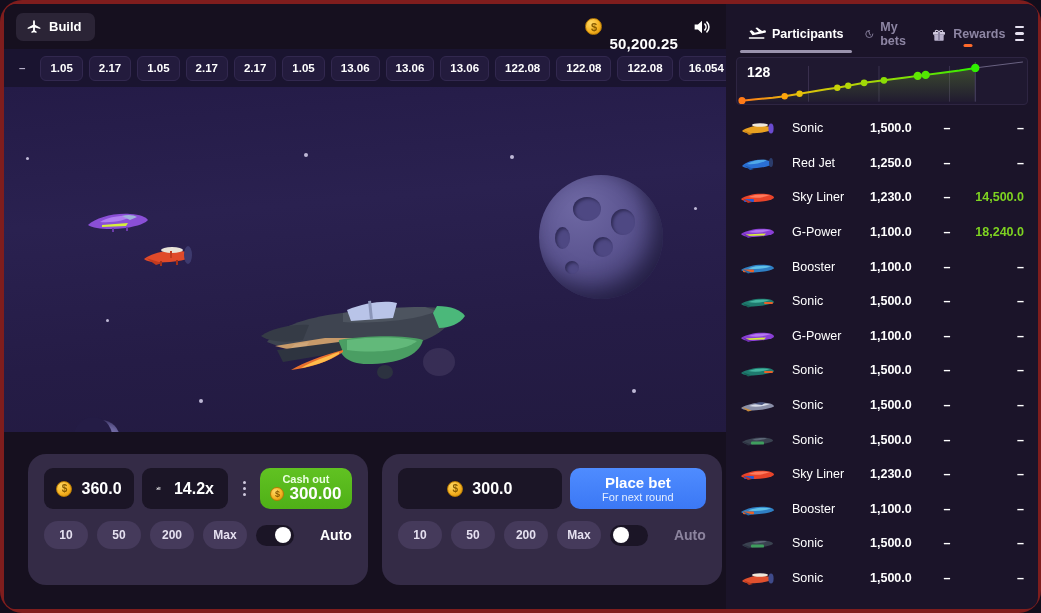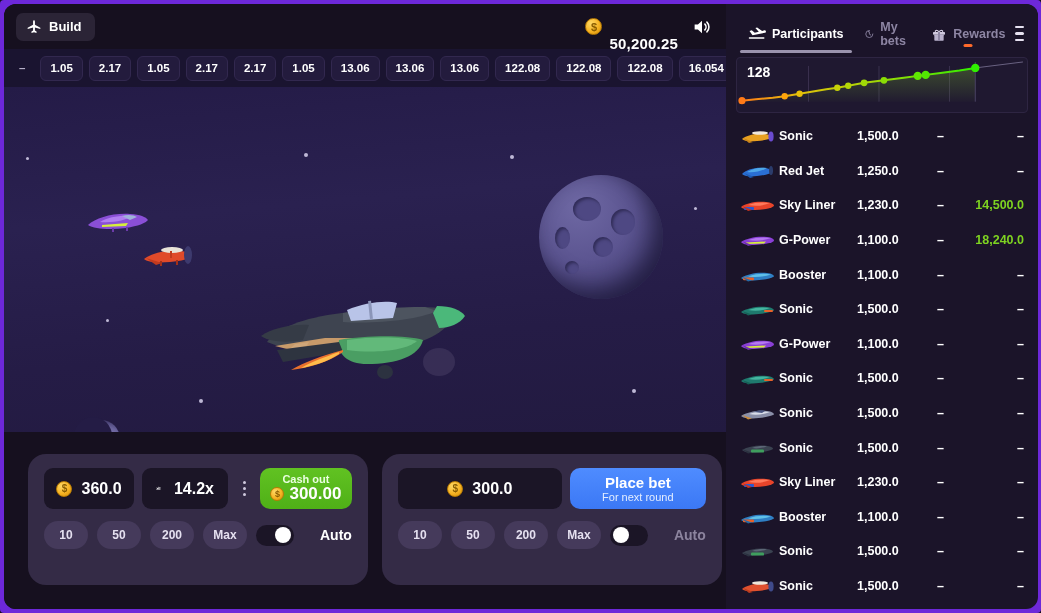--- a/index.html
+++ b/index.html
@@ -5,24 +5,24 @@
   * { box-sizing: border-box; margin: 0; padding: 0; }
   html, body {
     width: 1041px; height: 613px;
     background: #120d1c;
     font-family: "Liberation Sans", sans-serif;
     overflow: hidden;
   }
   #app {
     position: relative;
     width: 1041px; height: 613px;
-    background: #6d28d9;
+    background: #7f1d1d;
     padding: 4px 3px 4px 4px;
     display: flex;
-    border-radius: 4px;
+    border-radius: 22px;
   }
 
   
   .left {
     position: relative;
     width: 722px; height: 605px;
     background: #16101f;
     border-radius: 12px 0 0 12px;
     overflow: hidden;
     flex: none;
@@ -230,21 +230,21 @@
     position: absolute; left: 50%; transform: translateX(-50%);
     bottom: 9px;
     width: 9px; height: 3px; border-radius: 2px; background: #ff6a2b;
   }
   .tab.rewards { position: relative; }
   .burger { margin-left: auto; width: 24px; cursor: pointer; display: flex; flex-direction: column; gap: 4px; padding-right: 4px; }
   .burger i { display: block; height: 2.5px; border-radius: 2px; background: #e6e1f0; }
 
   .chart-box {
     margin: 8px 10px 6px;
-    height: 56px;
+    height: 48px;
     position: relative;
     border: 1px solid #2e2542;
     border-radius: 4px;
     background: #1f1830;
     overflow: hidden;
   }
   .chart-count {
     position: absolute; left: 10px; top: 6px;
     color: #fff; font-size: 14px; font-weight: bold;
     z-index: 3;
@@ -252,21 +252,21 @@
   .chart-box svg { position: absolute; inset: 0; display: block; }
 
   .plist { flex: 1; overflow: hidden; padding: 0 2px; }
   .prow {
     height: 34.6px;
     display: flex; align-items: center;
     padding: 0 12px 0 10px;
     cursor: pointer;
   }
   .prow .av { width: 40px; height: 20px; flex: none; }
-  .prow .nm { flex: none; width: 78px; margin-left: 1px; color: #fff; font-size: 12.5px; font-weight: bold; }
+  .prow .nm { flex: none; width: 78px; margin-left: 14px; color: #fff; font-size: 12.5px; font-weight: normal; }
   .prow .bet { flex: none; width: 66px; text-align: left; color: #fff; font-size: 12.5px; font-weight: bold; }
   .prow .mult { flex: 1; text-align: center; color: #fff; font-size: 12.5px; font-weight: bold; }
   .prow .win { flex: none; width: 66px; text-align: right; color: #fff; font-size: 12.5px; font-weight: bold; }
   .prow .win.green { color: #7ed321; }
 </style>
 </head>
 <body>
 
 <div id="app">
 

